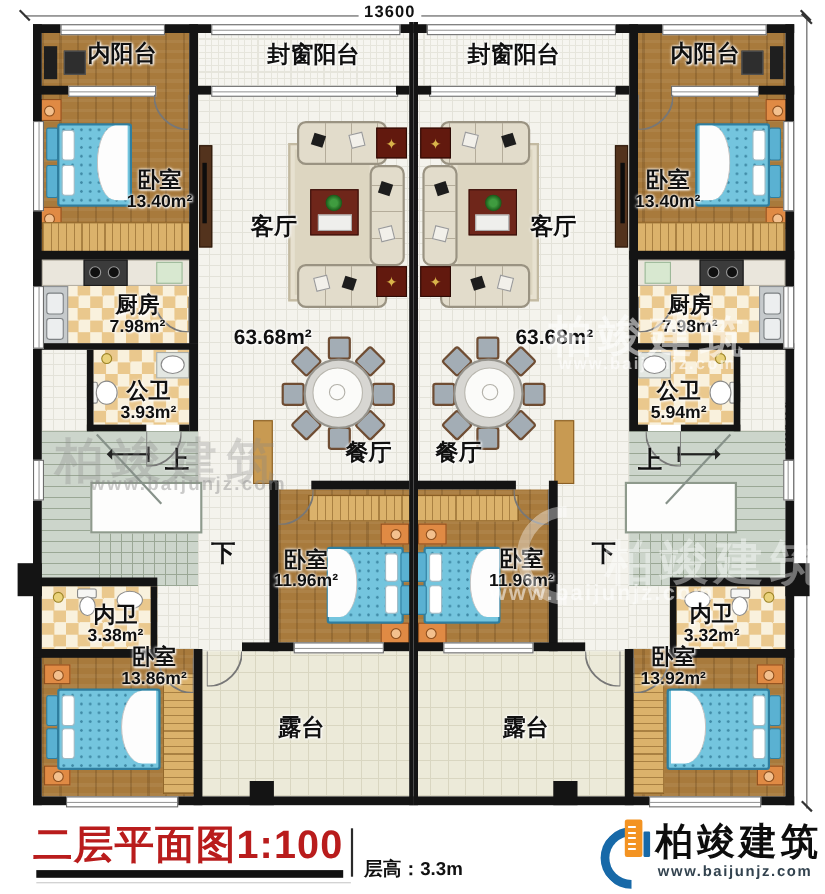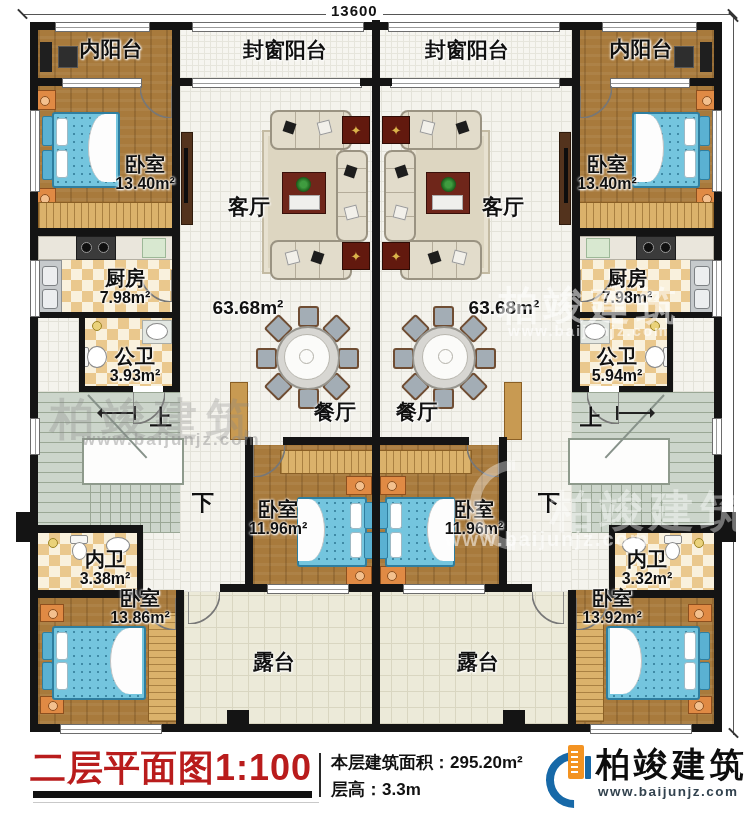--- a/index.html
+++ b/index.html
@@ -562,21 +562,20 @@
     <div class="wm" style="left:478px;top:302px;font-size:15px;letter-spacing:2px;color:rgba(255,255,255,0.60);">www.baijunjz.com</div>
     <div class="abs" style="left:440px;top:440px;width:70px;height:70px;border:10px solid rgba(255,255,255,0.38);border-radius:50%;border-top-color:transparent;border-right-color:transparent;transform:rotate(45deg);"></div>
     <div class="wm" style="left:520px;top:462px;font-size:44px;letter-spacing:6px;color:rgba(255,255,255,0.40);">柏竣建筑</div>
     <div class="wm" style="left:415px;top:508px;font-size:20px;letter-spacing:2px;color:rgba(255,255,255,0.55);">www.baijunjz.com</div>
   </div>
 
   <div class="ft-title"><span>二层平面图</span><span>1:100</span></div>
   <div class="ft-bar"></div>
   <div class="ft-thin"></div>
   <div class="ft-div"></div>
-  <div class="ft-info" style="left:331px;top:751px;"><span>本层建筑面积：</span><span>295.20m²</span></div>
   <div class="ft-info" style="left:331px;top:778px;"><span>层高：</span><span>3.3m</span></div>
   <div class="swoosh"></div>
   <div class="bldg">
       <div class="bldgwin"></div>
     </div>
   <div class="bldg2"></div>
   <div class="brand">柏竣建筑</div>
   <div class="brandurl">www.baijunjz.com</div>
 
 </div>

